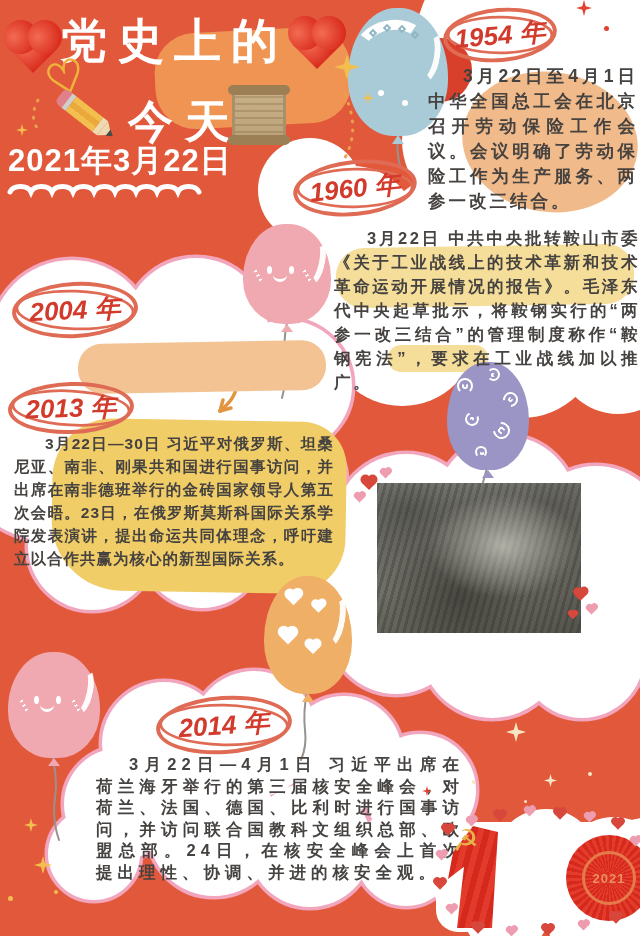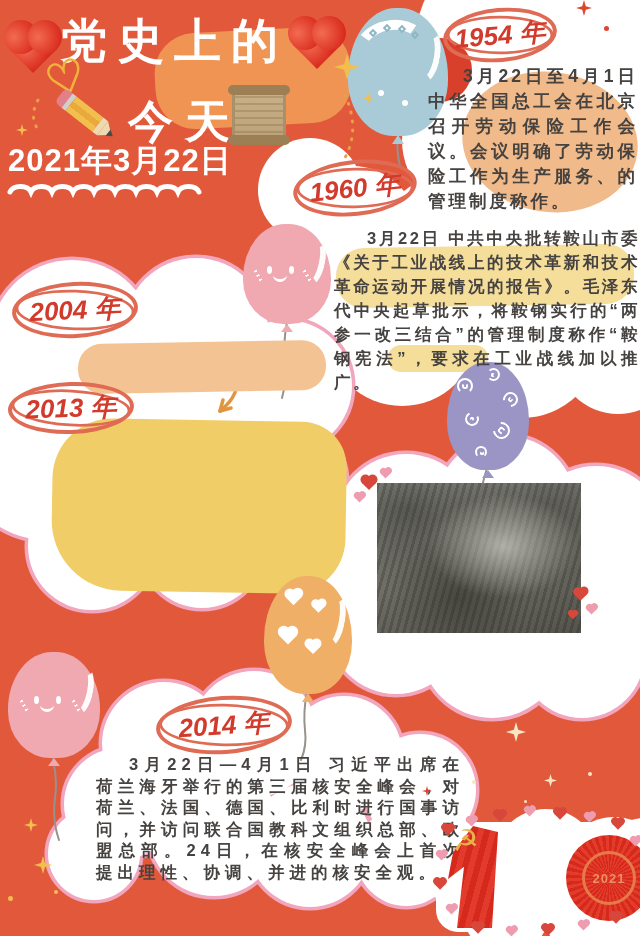--- a/index.html
+++ b/index.html
@@ -312,34 +312,35 @@
     <span class="smile" style="left:32px;top:52px;"></span>
     <span class="blush" style="left:10px;top:52px;"></span>
       <span class="blush" style="left:62px;top:52px;"></span>
     <span class="shine" style="right:7px;top:14px;width:23px;height:50px;transform:rotate(12deg);"></span>
     <span class="knot" style="border-bottom:8px solid #F0A9B1;"></span>
   </div>
 
   <div class="badge b1954">
       <span>1954 年</span>
     </div>
-  <div class="body-text t1954">3月22日至4月1日 中华全国总工会在北京召开劳动保险工作会议。会议明确了劳动保险工作为生产服务、的管理制度称作。</div>
+  <div class="body-text t1954">3月22日至4月1日 中华全国总工会在北京召开劳动保险工作会议。会议明确了劳动保险工作为生产服务、两参一改三结合。</div>
 
   <div class="badge b1960">
       <span>1960 年</span>
     </div>
   <div class="body-text t1960">3月22日 中共中央批转鞍山市委《关于工业战线上的技术革新和技术革命运动开展情况的报告》。毛泽东代中央起草批示，将鞍钢实行的“两参一改三结合”的管理制度称作“鞍钢宪法”，要求在工业战线加以推广。</div>
 
   <div class="badge b2004">
       <span>2004 年</span>
     </div>
 
   <div class="badge b2013">
       <span>2013 年</span>
     </div>
+  <div class="body-text t2013">3月22日—30日  习近平对俄罗斯、坦桑尼亚、南非、刚果共和国进行国事访问，并出席在南非德班举行的金砖国家领导人第五次会晤。23日，在俄罗斯莫斯科国际关系学院发表演讲，提出命运共同体理念，呼吁建立以合作共赢为核心的新型国际关系。</div>
 
   <div class="badge b2014">
       <span>2014 年</span>
     </div>
   <div class="body-text t2014">3月22日—4月1日  习近平出席在荷兰海牙举行的第三届核安全峰会，对荷兰、法国、德国、比利时进行国事访问，并访问联合国教科文组织总部、欧盟总部。24日，在核安全峰会上首次提出理性、协调、并进的核安全观。</div>
 
   <div class="photo"></div>
   <div class="heart mh" style="left:364px;top:478px;width:10px;height:10px;background:#D8473B;"></div>
   <div class="heart mh" style="left:382px;top:470px;width:7px;height:7px;background:#EE9DB0;"></div>
   <div class="heart mh" style="left:356px;top:494px;width:7px;height:7px;background:#EE9DB0;"></div>

